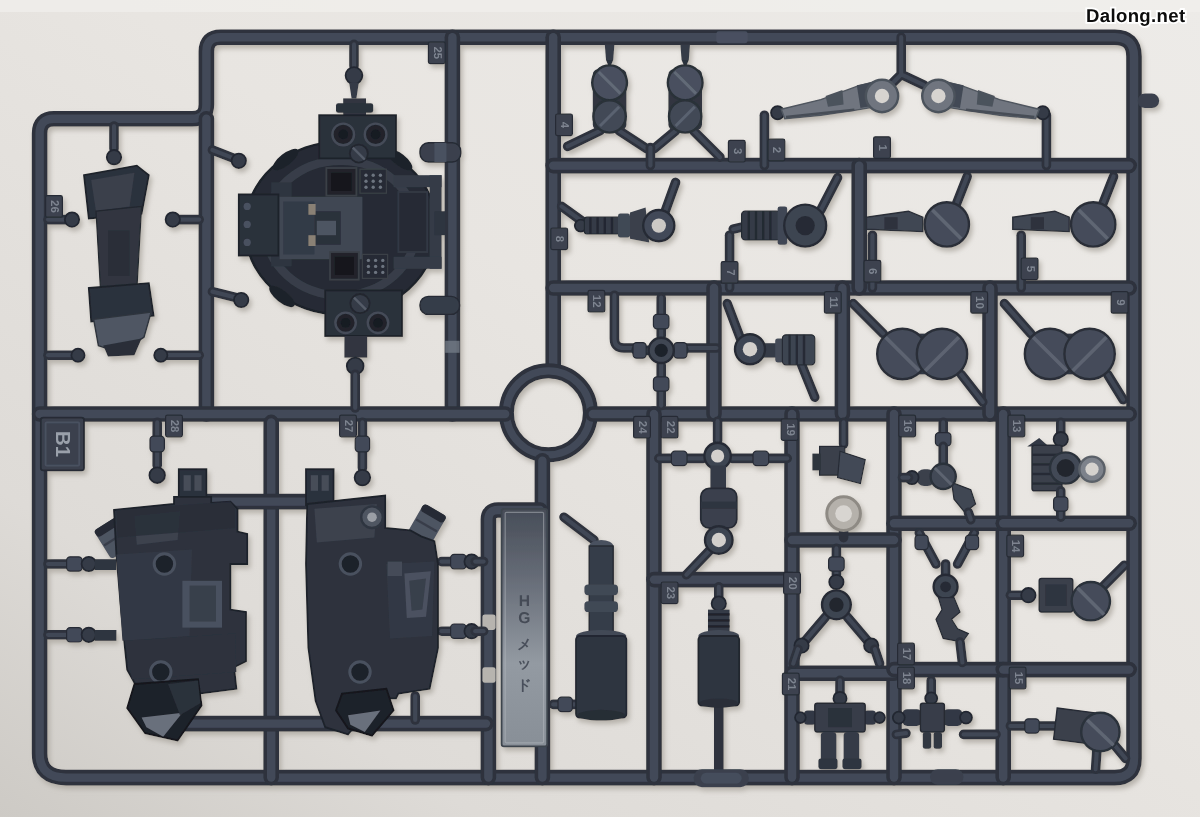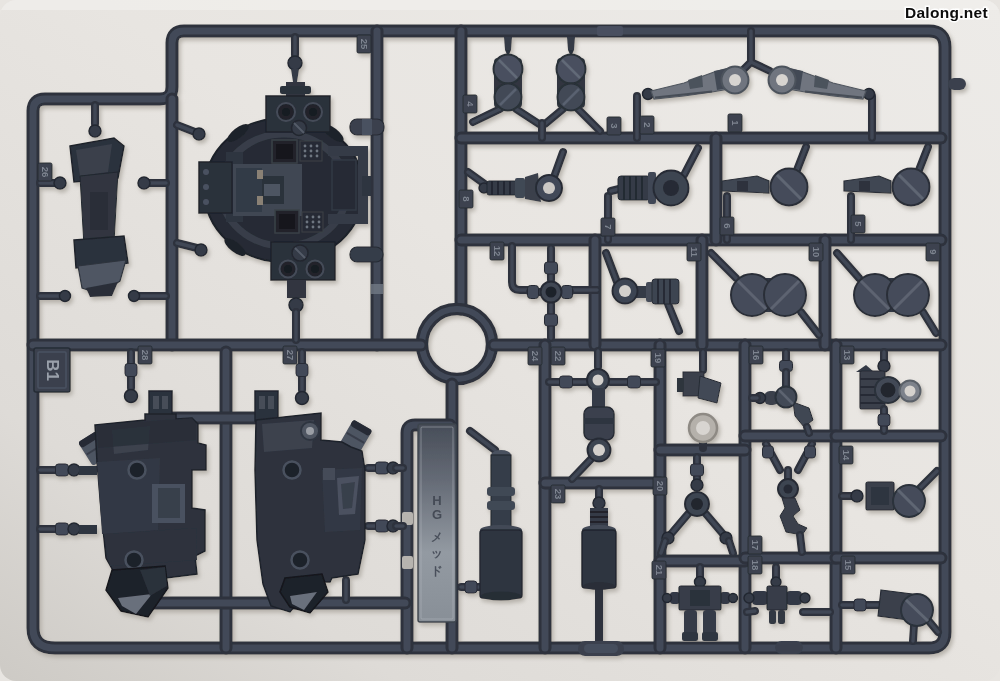--- a/index.html
+++ b/index.html
@@ -1,15 +1,15 @@
 <!DOCTYPE html>
 <html><head><meta charset="utf-8">
 <style>
 html,body{margin:0;padding:0;background:#e8e5e1;}
-#page{position:relative;width:1000px;height:681px;overflow:hidden;border-radius:16px;}
+#page{position:relative;width:1000px;height:681px;overflow:hidden;}
 svg{position:absolute;left:0;top:0;}
 .b{fill:none;stroke:#2d323d;stroke-width:13;stroke-linecap:round;stroke-linejoin:round;}
 .c{fill:none;stroke:#424a59;stroke-width:7;stroke-linecap:round;stroke-linejoin:round;}
 .s{fill:none;stroke:#2d323d;stroke-width:8;stroke-linecap:round;stroke-linejoin:round;}
 .t{fill:none;stroke:#3f4654;stroke-width:3.5;stroke-linecap:round;stroke-linejoin:round;}
 </style></head><body>
 <div id="page">
 <svg width="1000" height="681" viewBox="0 0 1000 681">
 <defs>
 <linearGradient id="bg" x1="1" y1="0" x2="0" y2="1">

